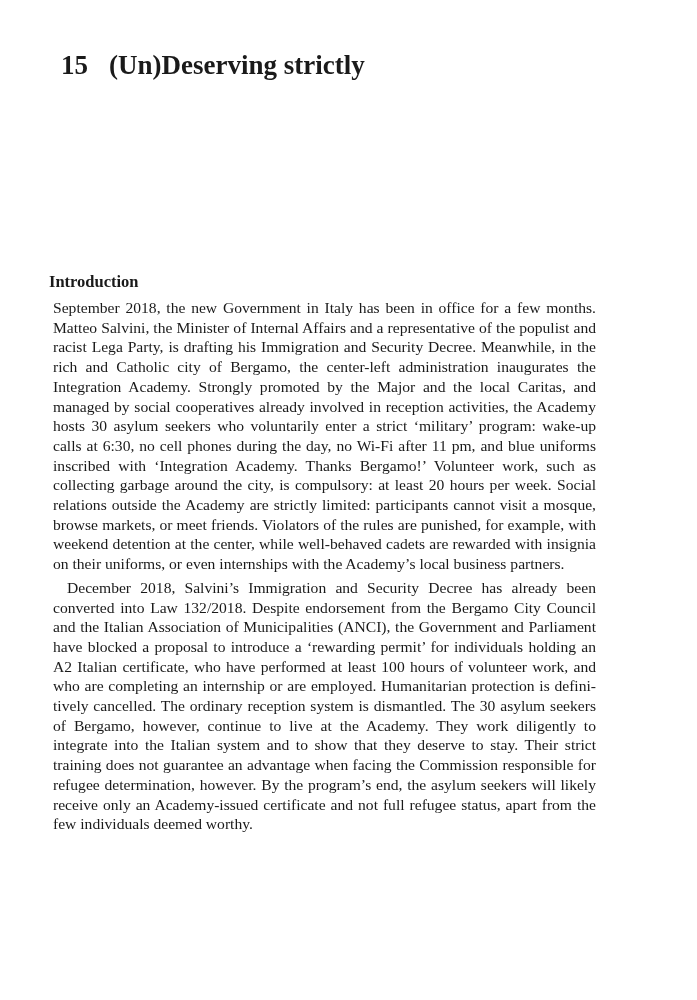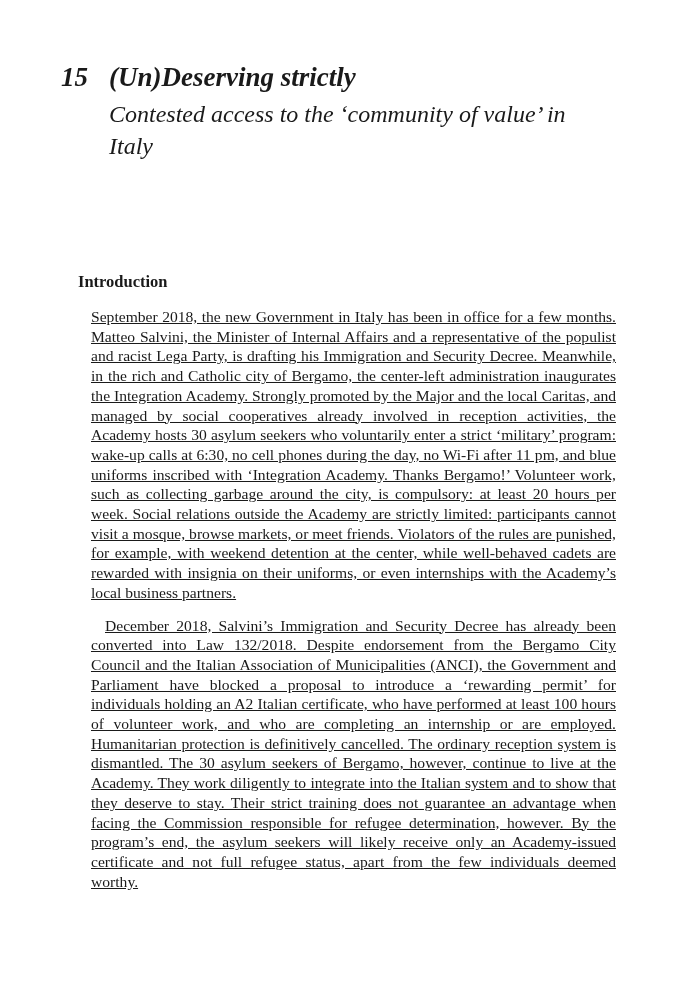--- a/index.html
+++ b/index.html
@@ -11,23 +11,22 @@
       width: 697px;
       height: 1000px;
       position: relative;
       overflow: hidden;
       color: #1a1a1a;
       font-family: "Liberation Serif", "DejaVu Serif", serif;
     }
     .chapter-head {
       position: absolute;
       left: 61px;
-      top: 60px;
+      top: 48px;
       width: 560px;
-      font-style: italic;
     }
     .chapter-title-row {
       display: flex;
       align-items: baseline;
       font-weight: bold;
       font-size: 27px;
       line-height: 34px;
     }
     .chapter-number {
       width: 48px;
@@ -39,50 +38,48 @@
     .chapter-subtitle {
       margin-left: 48px;
       margin-top: 4px;
       font-size: 24px;
       line-height: 32px;
       font-weight: normal;
       width: 470px;
     }
     .section {
       position: absolute;
-      left: 78px;
+      left: 49px;
       top: 270px;
       width: 551px;
     }
     .section-heading {
       font-weight: bold;
       font-size: 16.5px;
       line-height: 24px;
       margin: 0 0 4px 0;
     }
     .para {
       font-size: 15.6px;
       line-height: 19.7px;
       text-align: justify;
-      margin: 13px;
+      margin: 4px;
       hyphens: manual;
-      text-decoration: underline;
     }
     .para.indent {
       text-indent: 14px;
     }
   </style>
 </head>
 <body>
 
 <div class="chapter-head">
   <div class="chapter-title-row">
     <span class="chapter-number">15</span>
     <span class="chapter-title">(Un)Deserving strictly</span>
   </div>
-  <div class="chapter-subtitle">Contested access to the ‘community of value’ in Italy</div>
 </div>
 
 <div class="section">
   <h2 class="section-heading">Introduction</h2>
   <p class="para">September 2018, the new Government in Italy has been in office for a few months. Matteo Salvini, the Minister of Internal Affairs and a representative of the populist and racist Lega Party, is drafting his Immigration and Secur­ity Decree. Meanwhile, in the rich and Catholic city of Bergamo, the center-left administration inaugurates the Integration Academy. Strongly promoted by the Major and the local Caritas, and managed by social cooperatives already involved in reception activities, the Academy hosts 30 asylum see­kers who voluntarily enter a strict ‘military’ program: wake-up calls at 6:30, no cell phones during the day, no Wi-Fi after 11 pm, and blue uniforms inscribed with ‘Integration Academy. Thanks Bergamo!’ Volunteer work, such as collecting garbage around the city, is compulsory: at least 20 hours per week. Social relations outside the Academy are strictly limited: partici­pants cannot visit a mosque, browse markets, or meet friends. Violators of the rules are punished, for example, with weekend detention at the center, while well-behaved cadets are rewarded with insignia on their uniforms, or even internships with the Academy’s local business partners.</p>
   <p class="para indent">December 2018, Salvini’s Immigration and Security Decree has already been converted into Law 132/2018. Despite endorsement from the Ber­gamo City Council and the Italian Association of Municipalities (ANCI), the Government and Parliament have blocked a proposal to introduce a ‘rewarding permit’ for individuals holding an A2 Italian certificate, who have performed at least 100 hours of volunteer work, and who are com­pleting an internship or are employed. Humanitarian protection is defini­tively cancelled. The ordinary reception system is dismantled. The 30 asylum seekers of Bergamo, however, continue to live at the Academy. They work diligently to integrate into the Italian system and to show that they deserve to stay. Their strict training does not guarantee an advantage when facing the Commission responsible for refugee determination, how­ever. By the program’s end, the asylum seekers will likely receive only an Academy-issued certificate and not full refugee status, apart from the few individuals deemed worthy.</p>
 </div>
 
 </body></html>

